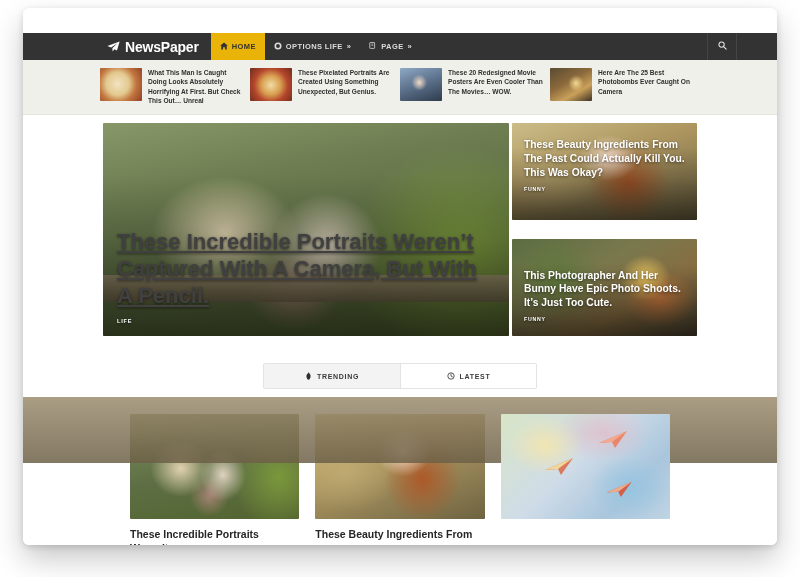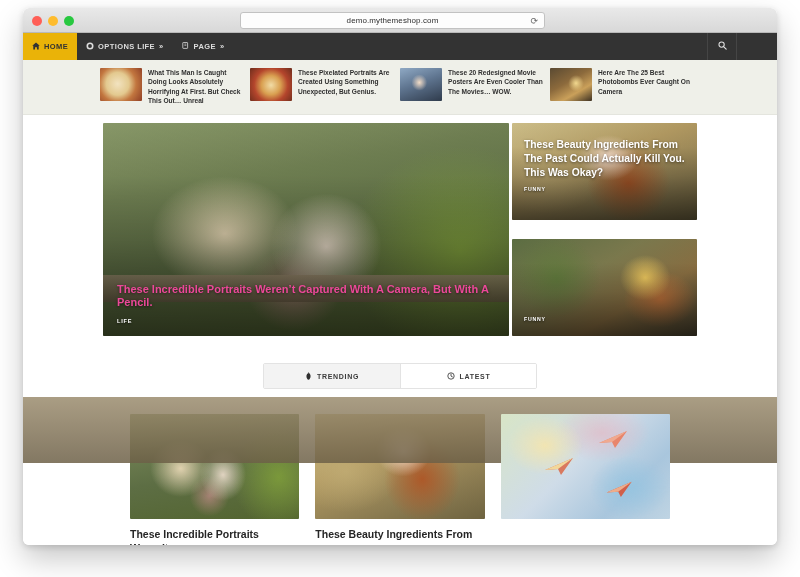--- a/index.html
+++ b/index.html
@@ -157,23 +157,24 @@
 
   .hero-img { position: absolute; inset: 0; }
   .overlay-grad {
     position: absolute; inset: 0;
     background: linear-gradient(to top, rgba(0,0,0,0.55) 0%, rgba(0,0,0,0.18) 45%, rgba(0,0,0,0.02) 75%);
   }
   .hero-text {
     position: absolute; left: 14px; right: 14px; bottom: 12px;
   }
   .hero-title {
-    color: #ec4899; font-weight: bold;
-    font-size: 11px; line-height: 1.22;
+    color: #404040; font-weight: bold;
+    font-size: 22px; line-height: 1.22;
     text-shadow: 0 1px 3px rgba(0,0,0,0.55);
+    text-decoration: underline;
   }
   .hero-cat {
     margin-top: 9px;
     color: #fff; font-size: 5.6px; font-weight: bold;
     letter-spacing: 0.8px;
     text-shadow: 0 1px 2px rgba(0,0,0,0.6);
   }
   .sub-text { position: absolute; left: 12px; right: 12px; top: 15px; }
   .sub-text.bottom { top: auto; bottom: 14px; }
   .sub-title {
@@ -279,37 +280,34 @@
 
   
   .plane-shape { position: absolute; }
   .plane-shape svg { display: block; }
 </style>
 </head>
 <body>
 
 <div class="browser-window">
 
-  <div class="titlebar">
-    <div class="traffic">
-      <span class="dot red"></span>
-      <span class="dot yellow"></span>
-      <span class="dot green"></span>
-    </div>
-    <div class="urlbar">
-      <span class="url-text">demo.mythemeshop.com</span>
-      <span class="reload-icon">⟳</span>
-    </div>
-  </div>
 
   <div class="newtab-plus">+</div>
 
   <div class="viewport">
 
     <div class="navbar">
+      <div class="logo">
+        <span class="plane-icon">
+          <svg width="13" height="11" viewBox="0 0 13 11">
+              <path d="M12.6 0.4 L0.4 5.1 L4.2 6.4 L10.6 1.9 L5.4 7.3 L5.6 10.6 L7.4 8.2 L10 9.6 Z" fill="#ffffff"></path>
+            </svg>
+        </span>
+        <span>NewsPaper</span>
+      </div>
 
       <div class="nav-items">
         <div class="nav-item active">
           <span class="ic">
             <svg width="8" height="8" viewBox="0 0 10 10">
                 <path d="M5 0.6 L0.3 4.6 H1.6 V9.4 H3.8 V6.6 H6.2 V9.4 H8.4 V4.6 H9.7 Z" fill="#333"></path>
               </svg>
           </span>
           <span>HOME</span>
         </div>
@@ -388,20 +386,21 @@
             <div class="overlay-grad"></div>
             <div class="sub-text">
               <div class="sub-title">These Beauty Ingredients From The Past Could Actually Kill You. This Was Okay?</div>
               <div class="sub-cat">FUNNY</div>
             </div>
           </div>
           <div class="hero-sub">
             <div class="hero-img img-bunny"></div>
             <div class="overlay-grad"></div>
             <div class="sub-text bottom">
+              <div class="sub-title">This Photographer And Her Bunny Have Epic Photo Shoots. It’s Just Too Cute.</div>
               <div class="sub-cat">FUNNY</div>
             </div>
           </div>
         </div>
 
       </div>
     </div>
 
     <div class="tabs-wrap">
       <div class="tabs">

